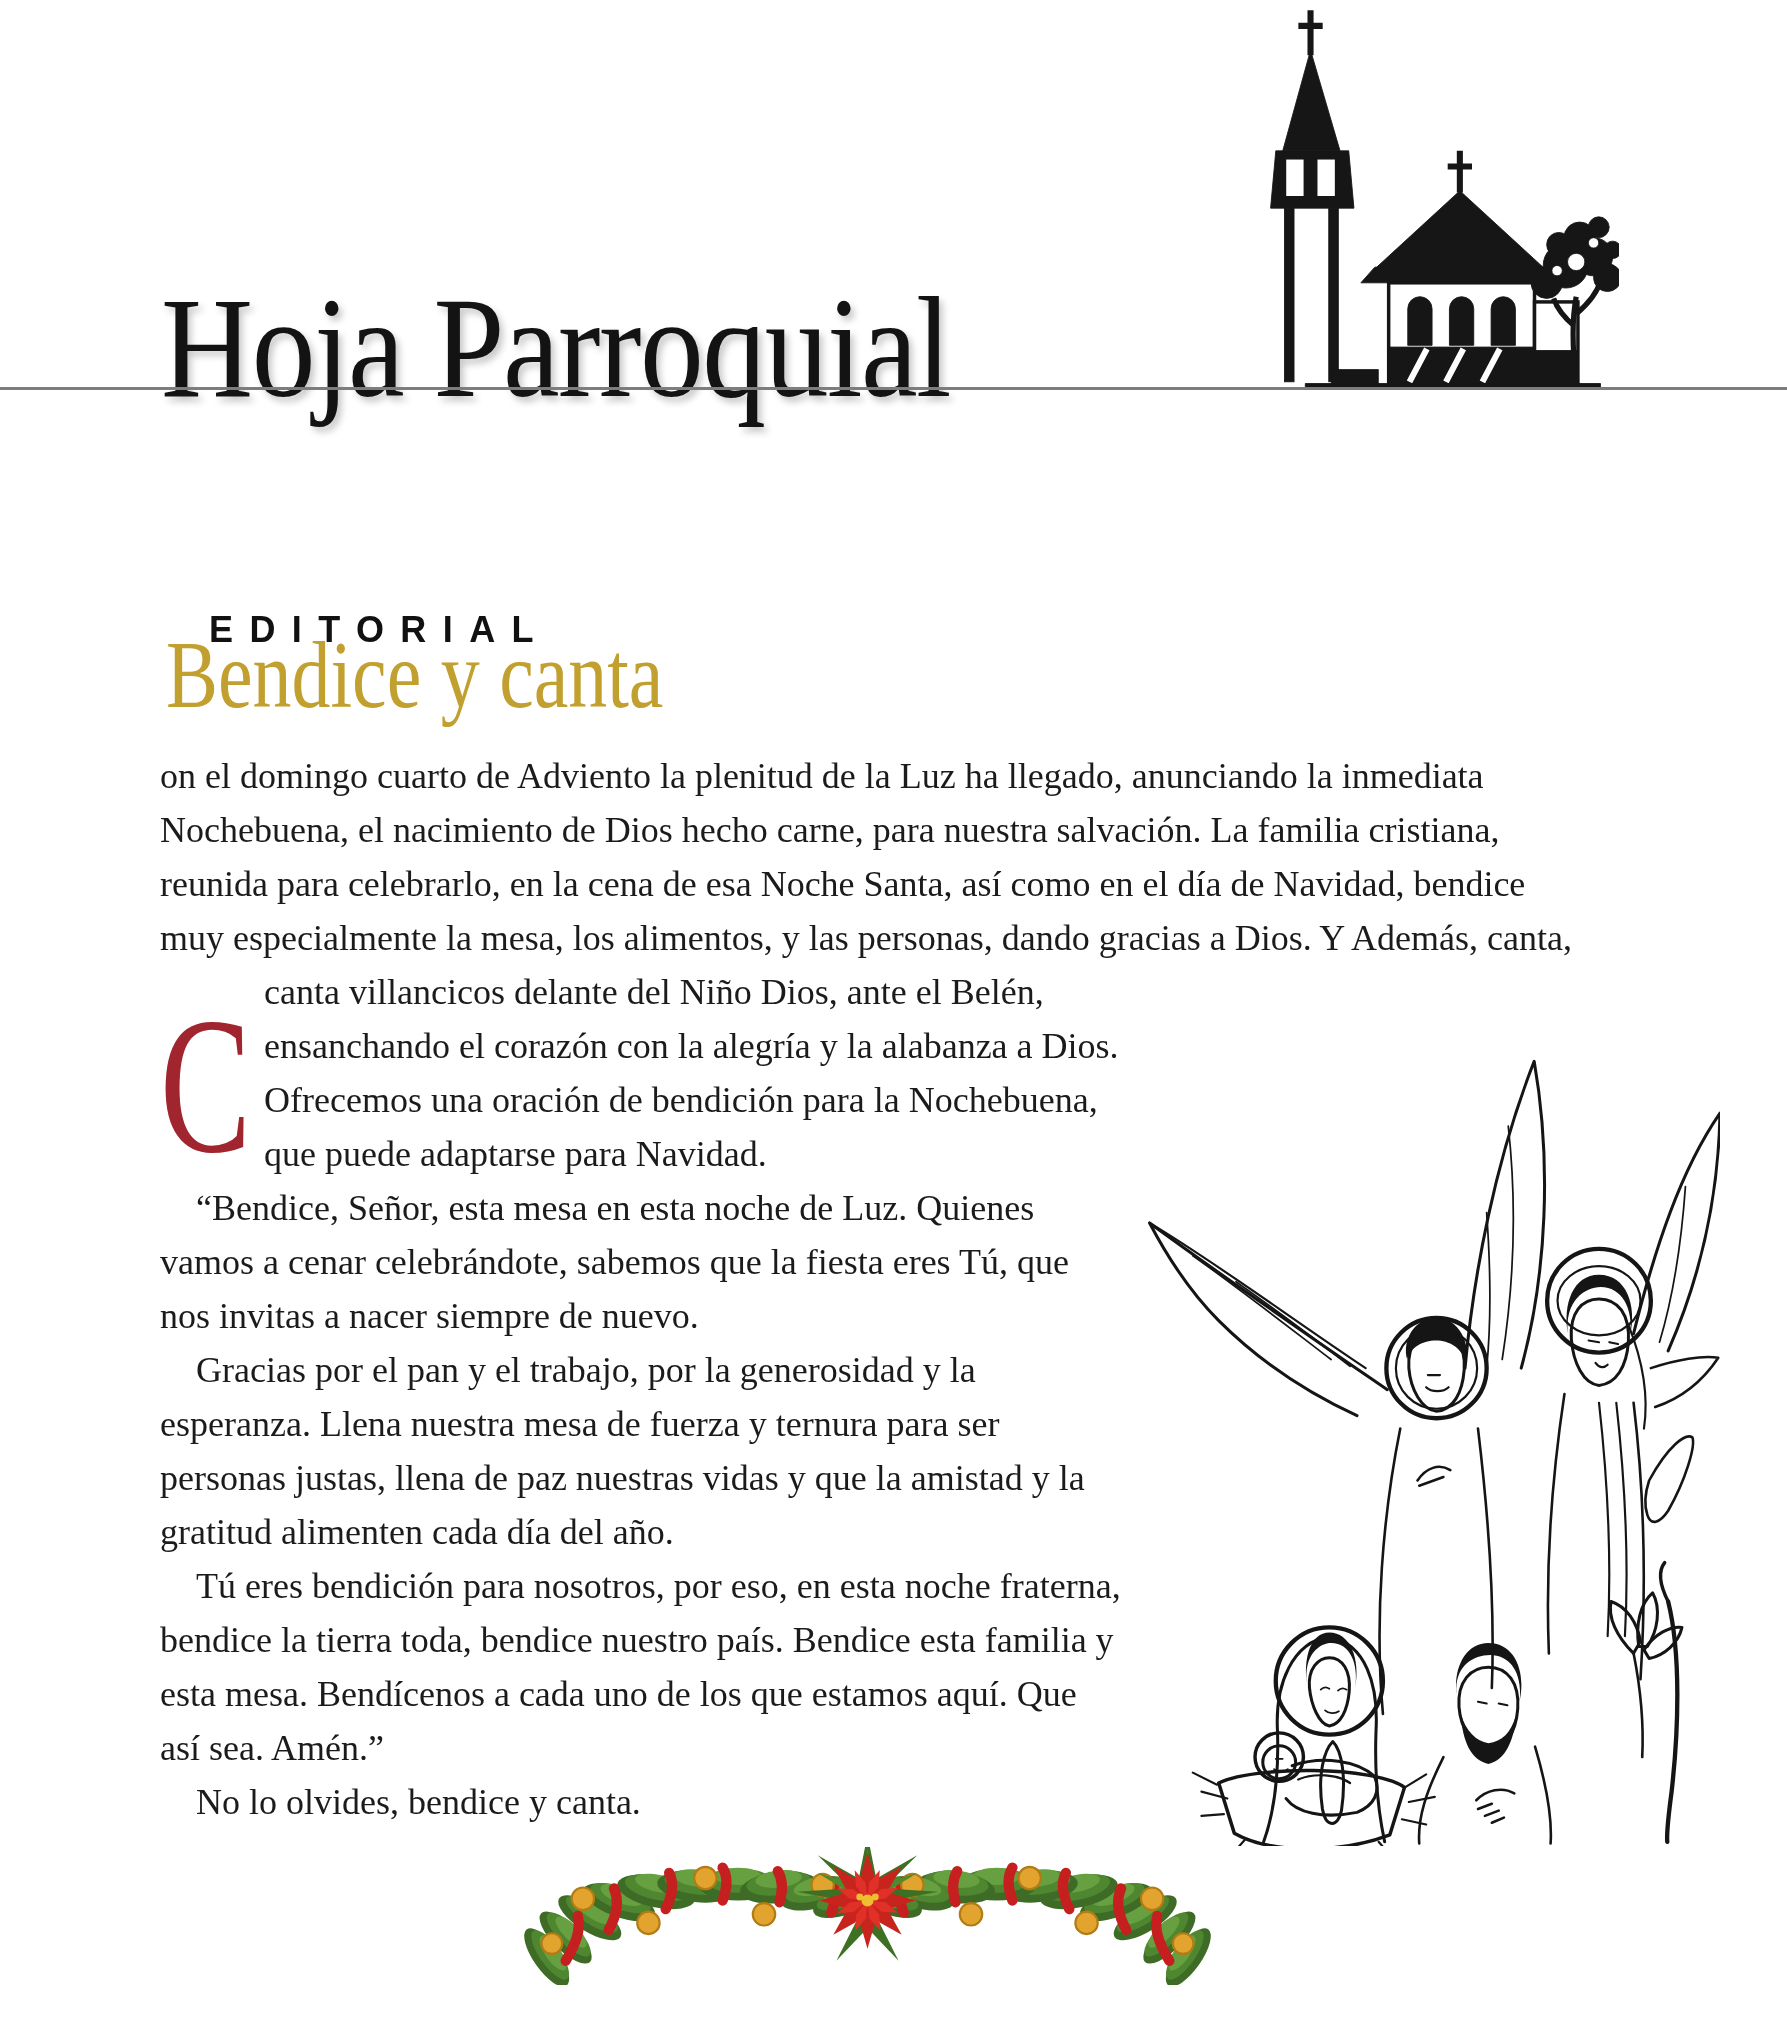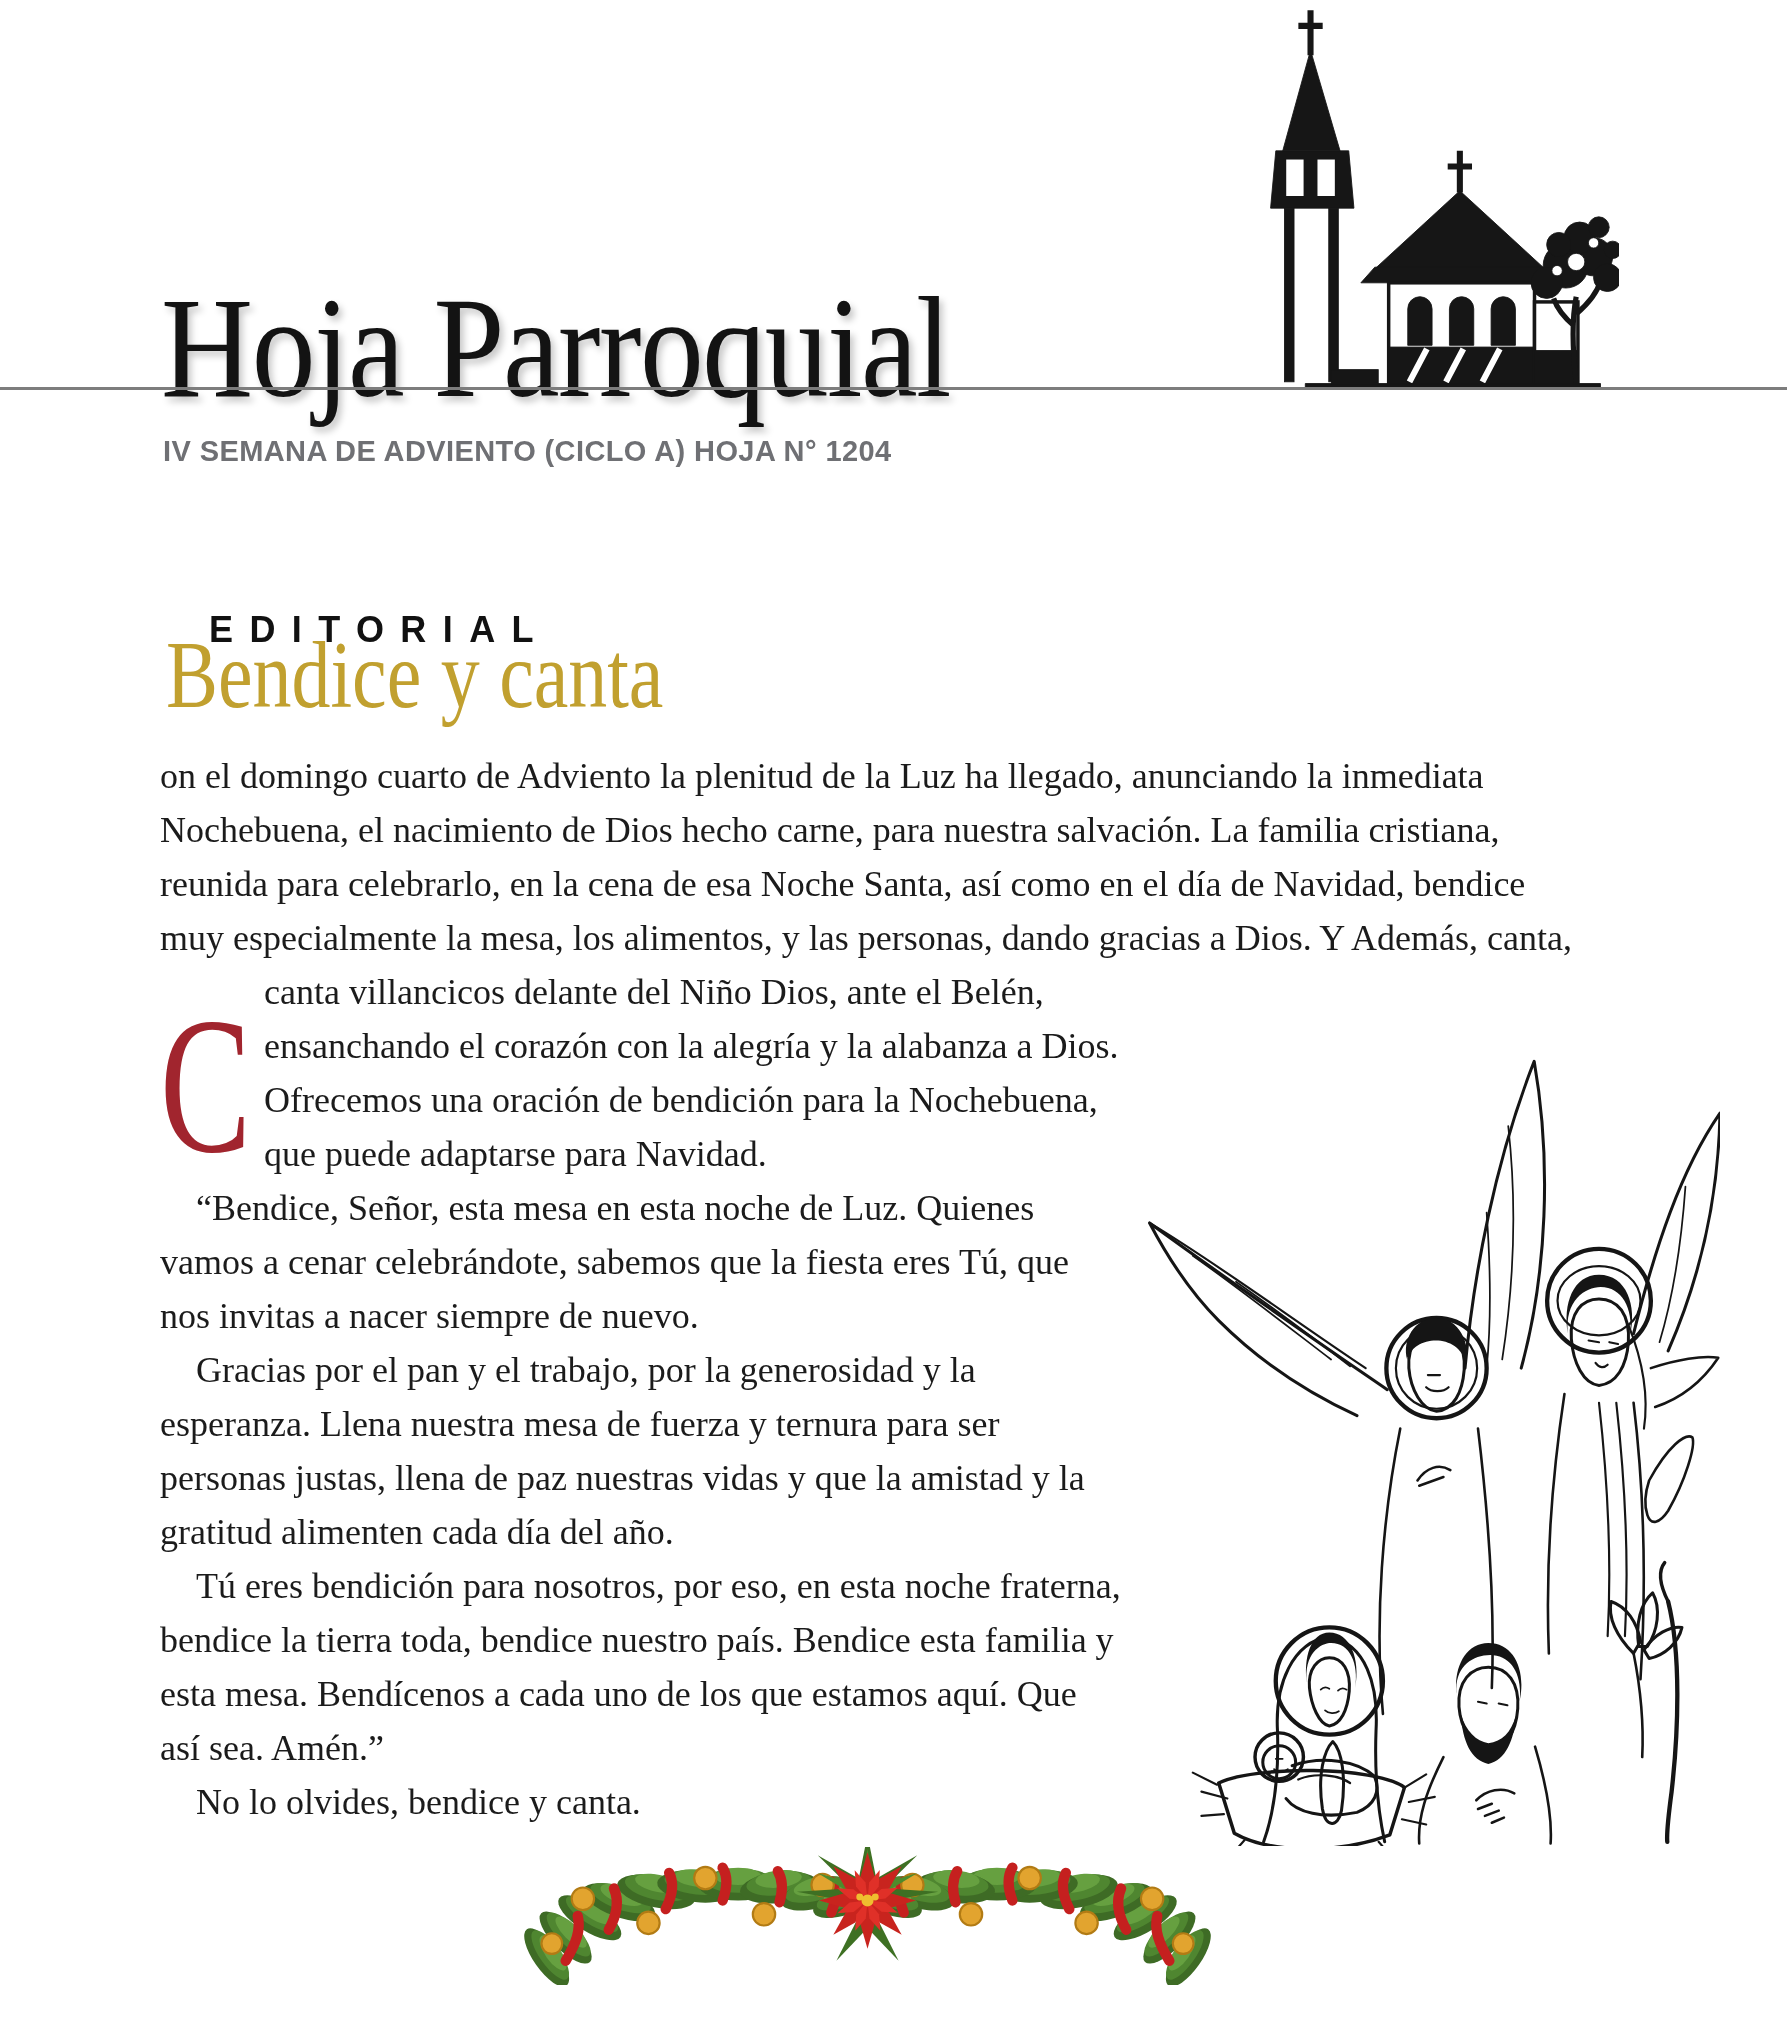--- a/index.html
+++ b/index.html
@@ -99,21 +99,20 @@
           <circle cx="452" cy="274" r="6" fill="#ffffff"></circle>
         <circle cx="410" cy="306" r="6" fill="#ffffff"></circle>
       </g>
     </g>
   </svg>
 
   <div class="title">Hoja Parroquial</div>
   <div class="rule"></div>
 
   <div class="dateblock">
-    <div>IV SEMANA DE ADVIENTO (CICLO A) HOJA N° 1204</div>
   </div>
 
 
   <div class="ed-label">EDITORIAL</div>
   <h1 class="headline">Bendice y canta</h1>
 
   <div class="body-text">
     <span class="fspacer1"></span>
     <span class="fspacer2"></span>
     <p>

